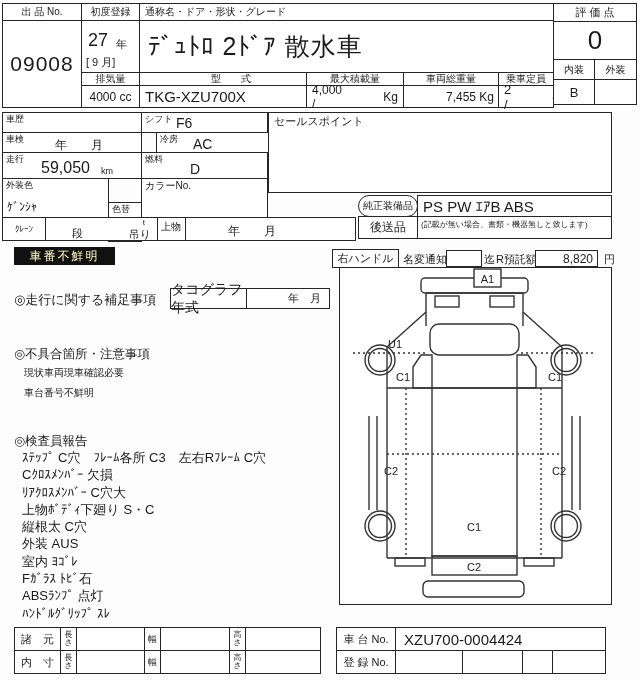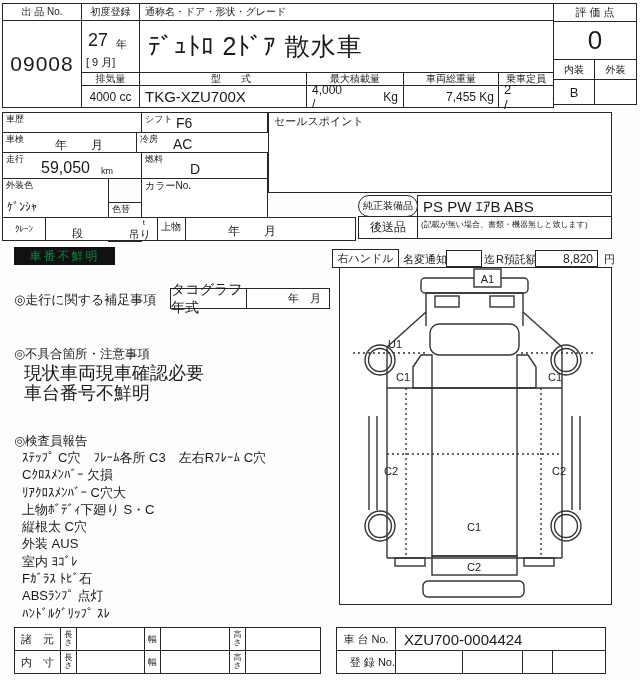--- a/index.html
+++ b/index.html
@@ -10,21 +10,21 @@
   }
   .b{position:absolute;box-sizing:border-box;border:1.5px solid #262626;background:#fff;}
   .nb{position:absolute;box-sizing:border-box;}
   .ctr{display:flex;align-items:center;justify-content:center;}
   .tag{position:absolute;top:1px;left:3px;font-size:9px;line-height:11px;white-space:pre;}
   .t{position:absolute;white-space:pre;}
   .sb{display:flex;align-items:center;justify-content:space-between;padding:0 5px;gap:41px;}
   .rt{display:flex;align-items:center;justify-content:flex-end;padding-right:4px;}
   .hdr{font-size:10px;}
   .stk{display:inline-block;width:9px;font-size:8px;line-height:8px;word-break:break-all;text-align:center;}
-  .badge{background:#111;color:#15803d;display:flex;align-items:center;justify-content:center;
+  .badge{background:#111;color:#fef9c3;display:flex;align-items:center;justify-content:center;
          font-size:12px;letter-spacing:2px;}
   .lines div{white-space:pre;}
   svg text{font-size:11px;fill:#222;font-family:"Liberation Sans","DejaVu Sans",sans-serif;}
 </style>
 </head>
 <body>
 
 <div class="b ctr hdr" style="left:2px;top:3px;width:80px;height:18px;">
     <span>出 品 No.</span>
   </div>
@@ -109,21 +109,21 @@
   </div>
 <div class="b" style="left:141px;top:112px;width:127px;height:21px;">
   <span class="tag">シフト</span>
   <span class="t" style="left:34px;top:2px;font-size:14px;">F6</span>
 </div>
 
 <div class="b" style="left:2px;top:132px;width:140px;height:21px;">
   <span class="tag">車検</span>
   <span class="t" style="left:52px;top:4px;font-size:12px;">年　　月</span>
 </div>
-<div class="b" style="left:136px;top:132px;width:141px;height:21px;">
+<div class="b" style="left:156px;top:132px;width:141px;height:21px;">
   <span class="tag">冷房</span>
   <span class="t" style="left:36px;top:3px;font-size:14px;">AC</span>
 </div>
 
 <div class="b" style="left:2px;top:152px;width:140px;height:27px;">
   <span class="tag">走行</span>
   <span class="t" style="left:38px;top:6px;font-size:16px;">59,050</span>
   <span class="t" style="left:98px;top:13px;font-size:9px;">km</span>
 </div>
 <div class="b" style="left:141px;top:152px;width:127px;height:27px;">
@@ -189,21 +189,21 @@
 
 <span class="t" style="left:14px;top:291px;font-size:13px;">◎走行に関する補足事項</span>
 <div class="b ctr" style="left:170px;top:288px;width:77px;height:21px;font-size:14px;">
     <span>タコグラフ年式</span>
   </div>
 <div class="b rt" style="left:246px;top:288px;width:84px;height:21px;font-size:11px;padding-right:8px;">
     <span>年　月</span>
   </div>
 
 <span class="t" style="left:14px;top:346px;font-size:12.5px;">◎不具合箇所・注意事項</span>
-<div class="nb lines" style="left:24px;top:363px;font-size:18px;line-height:20px;">
+<div class="nb lines" style="left:24px;top:363px;font-size:10px;line-height:20px;">
   <div>現状車両現車確認必要</div>
   <div>車台番号不鮮明</div>
 </div>
 
 <span class="t" style="left:14px;top:433px;font-size:12.5px;">◎検査員報告</span>
 <div class="nb lines" style="left:22px;top:449px;font-size:13px;line-height:17.3px;">
   <div>ｽﾃｯﾌﾟ C穴　ﾌﾚｰﾑ各所 C3　左右Rﾌﾚｰﾑ C穴</div>
   <div>Cｸﾛｽﾒﾝﾊﾞｰ 欠損</div>
   <div>ﾘｱｸﾛｽﾒﾝﾊﾞｰ C穴大</div>
   <div>上物ﾎﾞﾃﾞｨ下廻り S・C</div>
@@ -313,19 +313,19 @@
     <span class="stk">高さ</span>
   </div>
 <div class="b" style="left:245px;top:650px;width:76px;height:24px;"></div>
 
 <div class="b ctr" style="left:336px;top:627px;width:60px;height:24px;font-size:11px;">
     <span>車 台 No.</span>
   </div>
 <div class="b" style="left:395px;top:627px;width:211px;height:24px;display:flex;align-items:center;padding-left:8px;font-size:15px;">
     <span>XZU700-0004424</span>
   </div>
-<div class="b ctr" style="left:336px;top:650px;width:60px;height:24px;font-size:11px;justify-content:flex-end;">
+<div class="b ctr" style="left:336px;top:650px;width:60px;height:24px;font-size:11px;">
     <span>登 録 No.</span>
   </div>
 <div class="b" style="left:395px;top:650px;width:68px;height:24px;"></div>
 <div class="b" style="left:462px;top:650px;width:61px;height:24px;"></div>
 <div class="b" style="left:522px;top:650px;width:31px;height:24px;"></div>
 <div class="b" style="left:552px;top:650px;width:54px;height:24px;"></div>
 
 </body></html>

